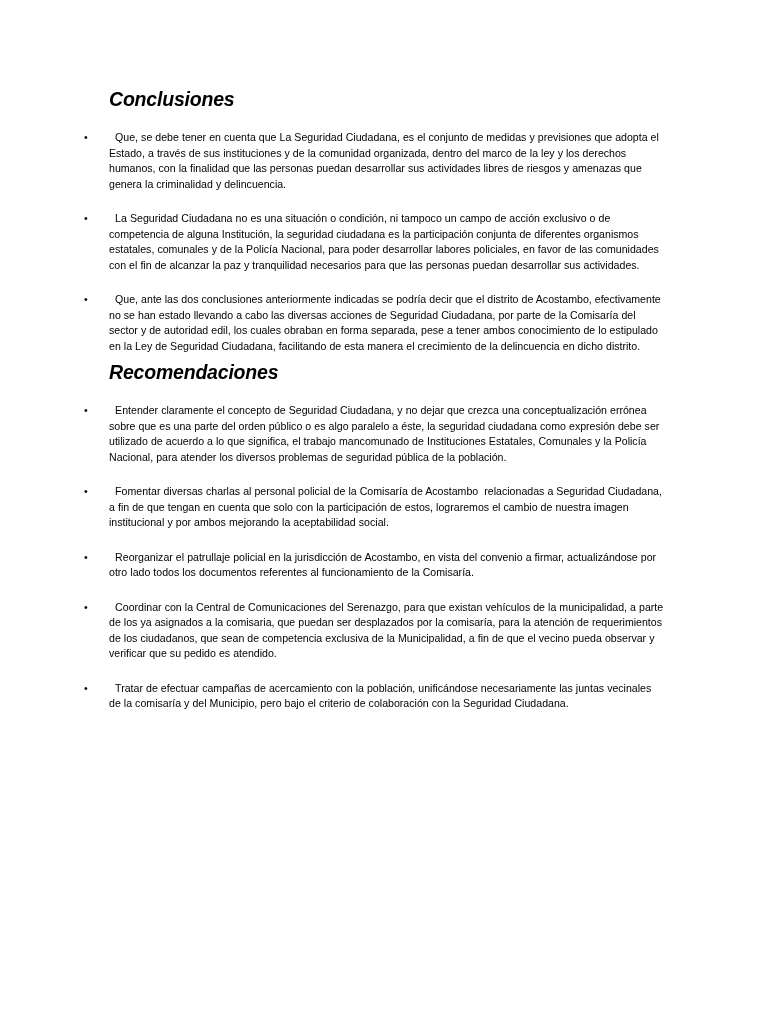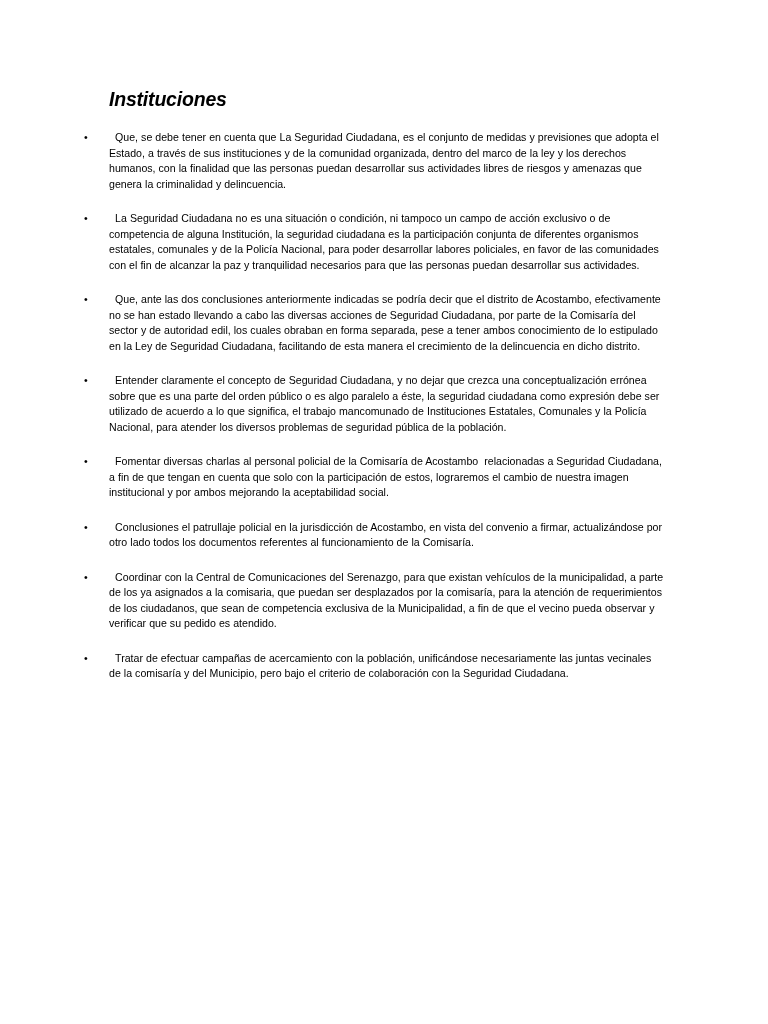--- a/index.html
+++ b/index.html
@@ -87,52 +87,53 @@
   .section-gap {
     height: 0px;
   }
 </style>
 </head>
 <body>
 
 <div class="page">
   <div class="content">
 
-    <h2 class="section-heading">Instituciones</h2>
+    <h2 class="section-heading">Conclusiones</h2>
 
     <ul class="bullet-list">
       <li class="bullet-item">
         <span class="bullet-marker">•</span>
         <span class="bullet-text">  Que, se debe tener en cuenta que La Seguridad Ciudadana, es el conjunto de medidas y previsiones que adopta el Estado, a través de sus instituciones y de la comunidad organizada, dentro del marco de la ley y los derechos humanos, con la finalidad que las personas puedan desarrollar sus actividades libres de riesgos y amenazas que genera la criminalidad y delincuencia.</span>
       </li>
       <li class="bullet-item">
         <span class="bullet-marker">•</span>
         <span class="bullet-text">  La Seguridad Ciudadana no es una situación o condición, ni tampoco un campo de acción exclusivo o de competencia de alguna Institución, la seguridad ciudadana es la participación conjunta de diferentes organismos estatales, comunales y de la Policía Nacional, para poder desarrollar labores policiales, en favor de las comunidades con el fin de alcanzar la paz y tranquilidad necesarios para que las personas puedan desarrollar sus actividades.</span>
       </li>
       <li class="bullet-item">
         <span class="bullet-marker">•</span>
         <span class="bullet-text">  Que, ante las dos conclusiones anteriormente indicadas se podría decir que el distrito de Acostambo, efectivamente no se han estado llevando a cabo las diversas acciones de Seguridad Ciudadana, por parte de la Comisaría del sector y de autoridad edil, los cuales obraban en forma separada, pese a tener ambos conocimiento de lo estipulado en la Ley de Seguridad Ciudadana, facilitando de esta manera el crecimiento de la delincuencia en dicho distrito.</span>
       </li>
     </ul>
 
     <div class="section-gap"></div>
 
+    <h2 class="section-heading second">Recomendaciones</h2>
 
     <ul class="bullet-list">
       <li class="bullet-item">
         <span class="bullet-marker">•</span>
         <span class="bullet-text">  Entender claramente el concepto de Seguridad Ciudadana, y no dejar que crezca una conceptualización errónea sobre que es una parte del orden público o es algo paralelo a éste, la seguridad ciudadana como expresión debe ser utilizado de acuerdo a lo que significa, el trabajo mancomunado de Instituciones Estatales, Comunales y la Policía Nacional, para atender los diversos problemas de seguridad pública de la población.</span>
       </li>
       <li class="bullet-item">
         <span class="bullet-marker">•</span>
         <span class="bullet-text">  Fomentar diversas charlas al personal policial de la Comisaría de Acostambo  relacionadas a Seguridad Ciudadana, a fin de que tengan en cuenta que solo con la participación de estos, lograremos el cambio de nuestra imagen institucional y por ambos mejorando la aceptabilidad social.</span>
       </li>
       <li class="bullet-item">
         <span class="bullet-marker">•</span>
-        <span class="bullet-text">  Conclusiones el patrullaje policial en la jurisdicción de Acostambo, en vista del convenio a firmar, actualizándose por otro lado todos los documentos referentes al funcionamiento de la Comisaría.</span>
+        <span class="bullet-text">  Reorganizar el patrullaje policial en la jurisdicción de Acostambo, en vista del convenio a firmar, actualizándose por otro lado todos los documentos referentes al funcionamiento de la Comisaría.</span>
       </li>
       <li class="bullet-item">
         <span class="bullet-marker">•</span>
         <span class="bullet-text">  Coordinar con la Central de Comunicaciones del Serenazgo, para que existan vehículos de la municipalidad, a parte de los ya asignados a la comisaria, que puedan ser desplazados por la comisaría, para la atención de requerimientos de los ciudadanos, que sean de competencia exclusiva de la Municipalidad, a fin de que el vecino pueda observar y verificar que su pedido es atendido.</span>
       </li>
       <li class="bullet-item">
         <span class="bullet-marker">•</span>
         <span class="bullet-text">  Tratar de efectuar campañas de acercamiento con la población, unificándose necesariamente las juntas vecinales de la comisaría y del Municipio, pero bajo el criterio de colaboración con la Seguridad Ciudadana.</span>
       </li>
     </ul>

